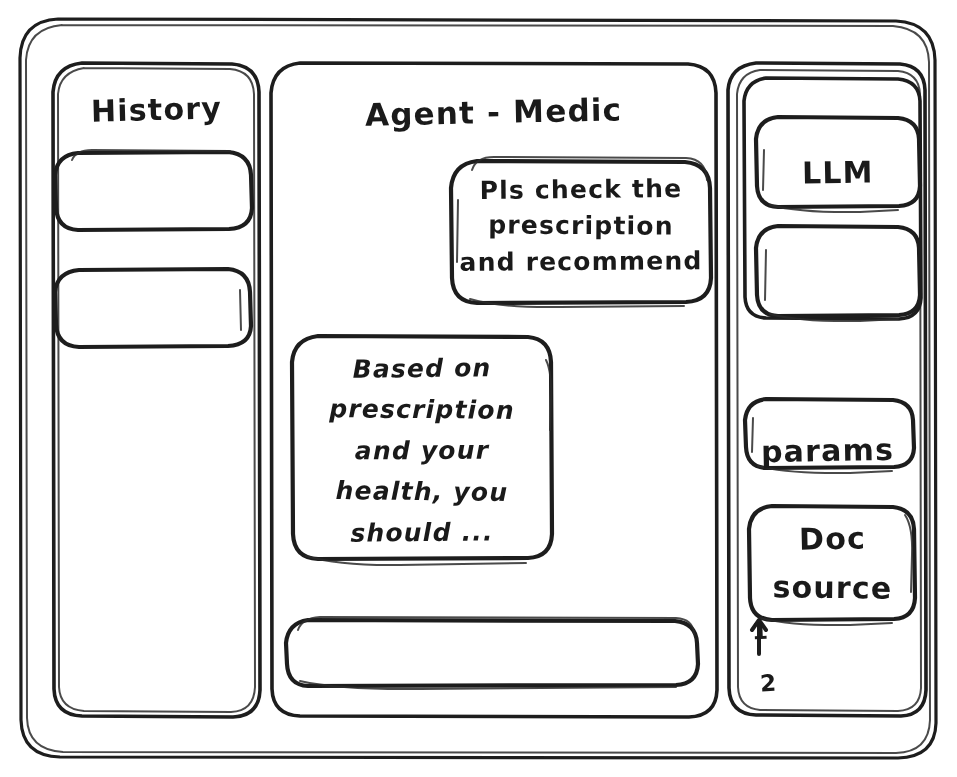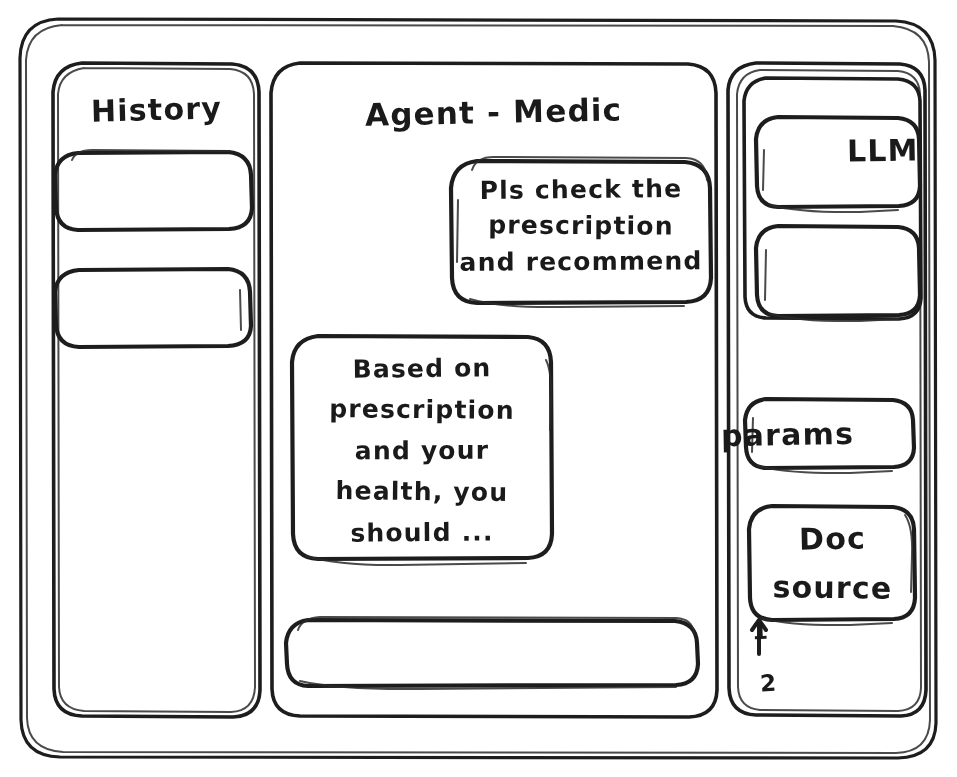--- a/index.html
+++ b/index.html
@@ -159,38 +159,38 @@
   <div style="position:absolute;left:271px;top:94px;width:446px;text-align:center;">
     <span class="hand hand-heading" style="display:inline-block;transform:rotate(-1.2deg);">Agent - Medic</span>
   </div>
 
   <div style="position:absolute;left:455px;top:172px;width:252px;text-align:center;line-height:36px;">
     <div class="hand hand-body" style="transform:rotate(-0.6deg);">Pls check the</div>
     <div class="hand hand-body" style="transform:rotate(0.4deg);">prescription</div>
     <div class="hand hand-body" style="transform:rotate(-0.4deg);">and recommend</div>
   </div>
 
-  <div style="position:absolute;left:296px;top:348px;width:252px;text-align:center;line-height:41px;">
+  <div style="position:absolute;left:296px;top:348px;width:252px;text-align:center;line-height:41px;font-style:italic;">
     <div class="hand hand-body" style="transform:rotate(-0.7deg);">Based on</div>
     <div class="hand hand-body" style="transform:rotate(0.5deg);">prescription</div>
     <div class="hand hand-body" style="transform:rotate(-0.3deg);">and your</div>
     <div class="hand hand-body" style="transform:rotate(0.6deg);">health, you</div>
     <div class="hand hand-body" style="transform:rotate(-0.5deg);">should ...</div>
   </div>
 
   <div style="position:absolute;left:290px;top:624px;width:404px;height:58px;display:flex;align-items:center;">
     <span class="hand hand-body" style="padding-left:16px;color:#6a6a6a;"></span>
   </div>
 
-  <div style="position:absolute;left:757px;top:106px;width:162px;height:88px;display:flex;align-items:center;justify-content:flex-end;">
+  <div style="position:absolute;left:757px;top:119px;width:162px;height:106px;display:flex;align-items:center;justify-content:center;">
     <span class="hand hand-chip" style="transform:rotate(-1deg);">LLM</span>
   </div>
 
 
-  <div style="position:absolute;left:704px;top:401px;width:168px;height:67px;display:flex;align-items:center;justify-content:center;">
+  <div style="position:absolute;left:744px;top:401px;width:168px;height:67px;display:flex;align-items:flex-end;justify-content:center;">
     <span class="hand hand-chip" style="transform:rotate(-1deg);">params</span>
   </div>
 
   <div style="position:absolute;left:750px;top:514px;width:165px;text-align:center;line-height:49px;">
     <div class="hand hand-chip" style="transform:rotate(-1.3deg);">Doc</div>
     <div class="hand hand-chip" style="transform:rotate(0.6deg);">source</div>
   </div>
 
   <div style="position:absolute;left:752px;top:618px;">
     <span class="hand hand-num" style="display:inline-block;transform:rotate(-2deg);">1</span>

